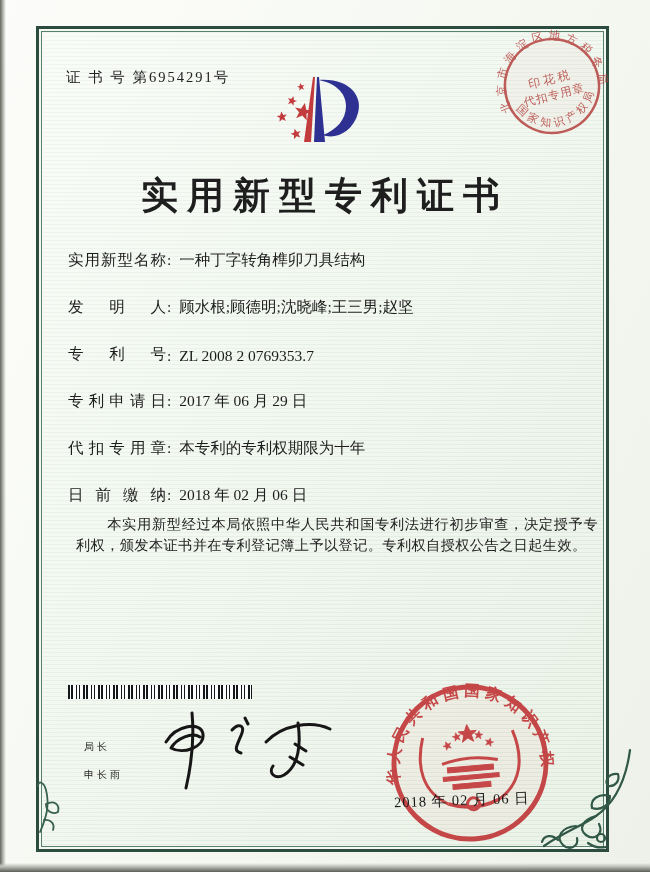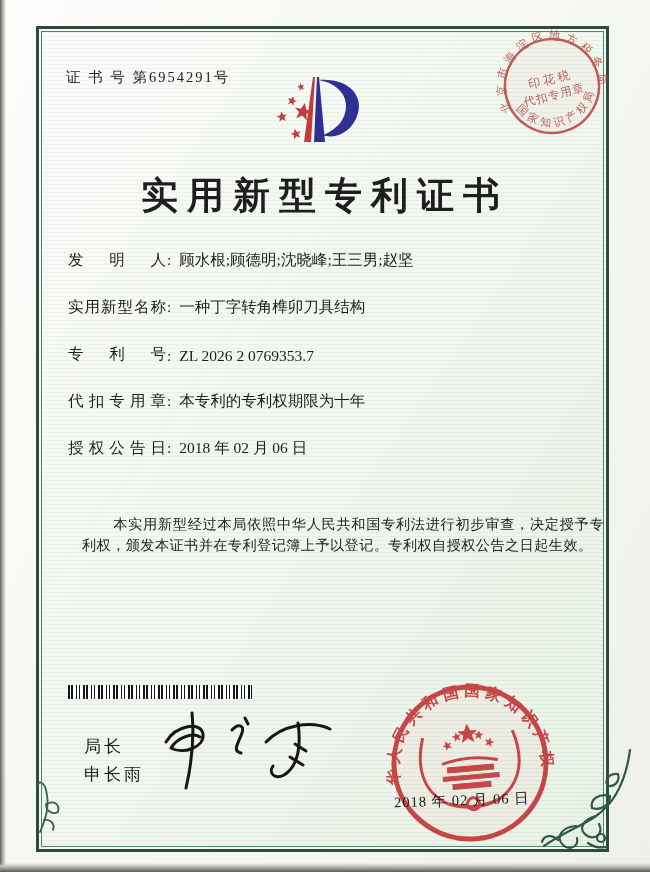--- a/index.html
+++ b/index.html
@@ -20,29 +20,29 @@
   .certno{position:absolute;left:66px;top:68px;font-size:14.5px;letter-spacing:2px;color:#222;}
   .logo{position:absolute;left:262px;top:56px;width:110px;height:94px;}
   .stamp-wrap{position:absolute;left:492px;top:26px;width:120px;height:120px;
         transform:rotate(-14deg);opacity:.85;}
   .title{position:absolute;left:0;right:0;top:171px;margin:0;text-align:center;
         font-size:37px;font-weight:700;letter-spacing:9px;color:#1e1e1e;}
   .fields{position:absolute;left:68px;top:250px;width:500px;}
   .field{margin-bottom:26px;font-size:15.5px;color:#1d1d1d;white-space:nowrap;}
   .lbl{display:inline-block;width:98px;text-align:justify;text-align-last:justify;vertical-align:bottom;}
   .sep{margin:0 8px 0 1px;}
-  .paras{position:absolute;left:82px;top:514px;width:522px;color:#222;}
+  .paras{position:absolute;left:76px;top:514px;width:522px;color:#222;}
   .paras p{margin:0;font-size:14.2px;line-height:20.6px;text-indent:2.2em;
         text-align:justify;letter-spacing:.4px;}
   .barcode{position:absolute;left:68px;top:685px;width:184px;height:14px;
         background:repeating-linear-gradient(90deg,
           #15181a 0 2px,#fdfdfd 2px 3px,#15181a 3px 5px,#fdfdfd 5px 8px,
           #15181a 8px 9px,#fdfdfd 9px 11px,#15181a 11px 12px,#fdfdfd 12px 15px);}
   .signer{position:absolute;left:84px;top:733px;font-family:"Liberation Sans",sans-serif;
-        font-size:17px;line-height:28px;letter-spacing:3px;color:#1b1b1b;font-weight:500;}
+        font-size:10px;line-height:28px;letter-spacing:3px;color:#1b1b1b;font-weight:500;}
   .sig{position:absolute;left:146px;top:700px;width:205px;height:96px;}
   .seal-wrap{position:absolute;left:385px;top:678px;width:170px;height:170px;
         transform:rotate(-5deg);opacity:.93;z-index:2;}
   .seal-date{position:absolute;left:394px;top:791px;z-index:3;font-size:14.5px;
         letter-spacing:1px;color:#181818;transform:rotate(-2deg);}
   .flourish-br{position:absolute;left:538px;top:748px;width:95px;height:104px;z-index:1;}
   .flourish-bl{position:absolute;left:36px;top:776px;width:42px;height:58px;z-index:1;}
   .footer{position:absolute;left:0;right:0;top:830px;text-align:left;
         font-size:12.5px;letter-spacing:2px;color:#2a2a2a;margin-top:44px;}
 </style>
@@ -86,33 +86,36 @@
       </text>
       <text x="60" y="57" text-anchor="middle" font-size="12" letter-spacing="3" fill="#b4423f">印花税</text>
       <text x="60" y="73" text-anchor="middle" font-size="11.5" letter-spacing="1" fill="#b4423f">代扣专用章</text>
     </svg>
   </div>
 
   <h1 class="title">实用新型专利证书</h1>
 
   <div class="fields">
     <div class="field">
+      <span class="lbl">实用新型名称</span><span class="sep">:</span><span class="val">一种丁字转角榫卯刀具结构</span>
+    </div>
+    <div class="field">
       <span class="lbl">发明人</span><span class="sep">:</span><span class="val">顾水根;顾德明;沈晓峰;王三男;赵坚</span>
     </div>
     <div class="field">
-      <span class="lbl">实用新型名称</span><span class="sep">:</span><span class="val">一种丁字转角榫卯刀具结构</span>
+      <span class="lbl">专利号</span><span class="sep">:</span><span class="val">ZL 2008 2 0769353.7</span>
     </div>
     <div class="field">
-      <span class="lbl">专利号</span><span class="sep">:</span><span class="val">ZL 2026 2 0769353.7</span>
+      <span class="lbl">专利申请日</span><span class="sep">:</span><span class="val">2017 年 06 月 29 日</span>
     </div>
     <div class="field">
       <span class="lbl">代扣专用章</span><span class="sep">:</span><span class="val">本专利的专利权期限为十年</span>
     </div>
     <div class="field">
-      <span class="lbl">授权公告日</span><span class="sep">:</span><span class="val">2018 年 02 月 06 日</span>
+      <span class="lbl">日前缴纳</span><span class="sep">:</span><span class="val">2018 年 02 月 06 日</span>
     </div>
   </div>
 
   <div class="paras">
     <p>本实用新型经过本局依照中华人民共和国专利法进行初步审查，决定授予专利权，颁发本证书并在专利登记簿上予以登记。专利权自授权公告之日起生效。</p>
   </div>
 
   <div class="barcode"></div>
 
   <div class="signer">

